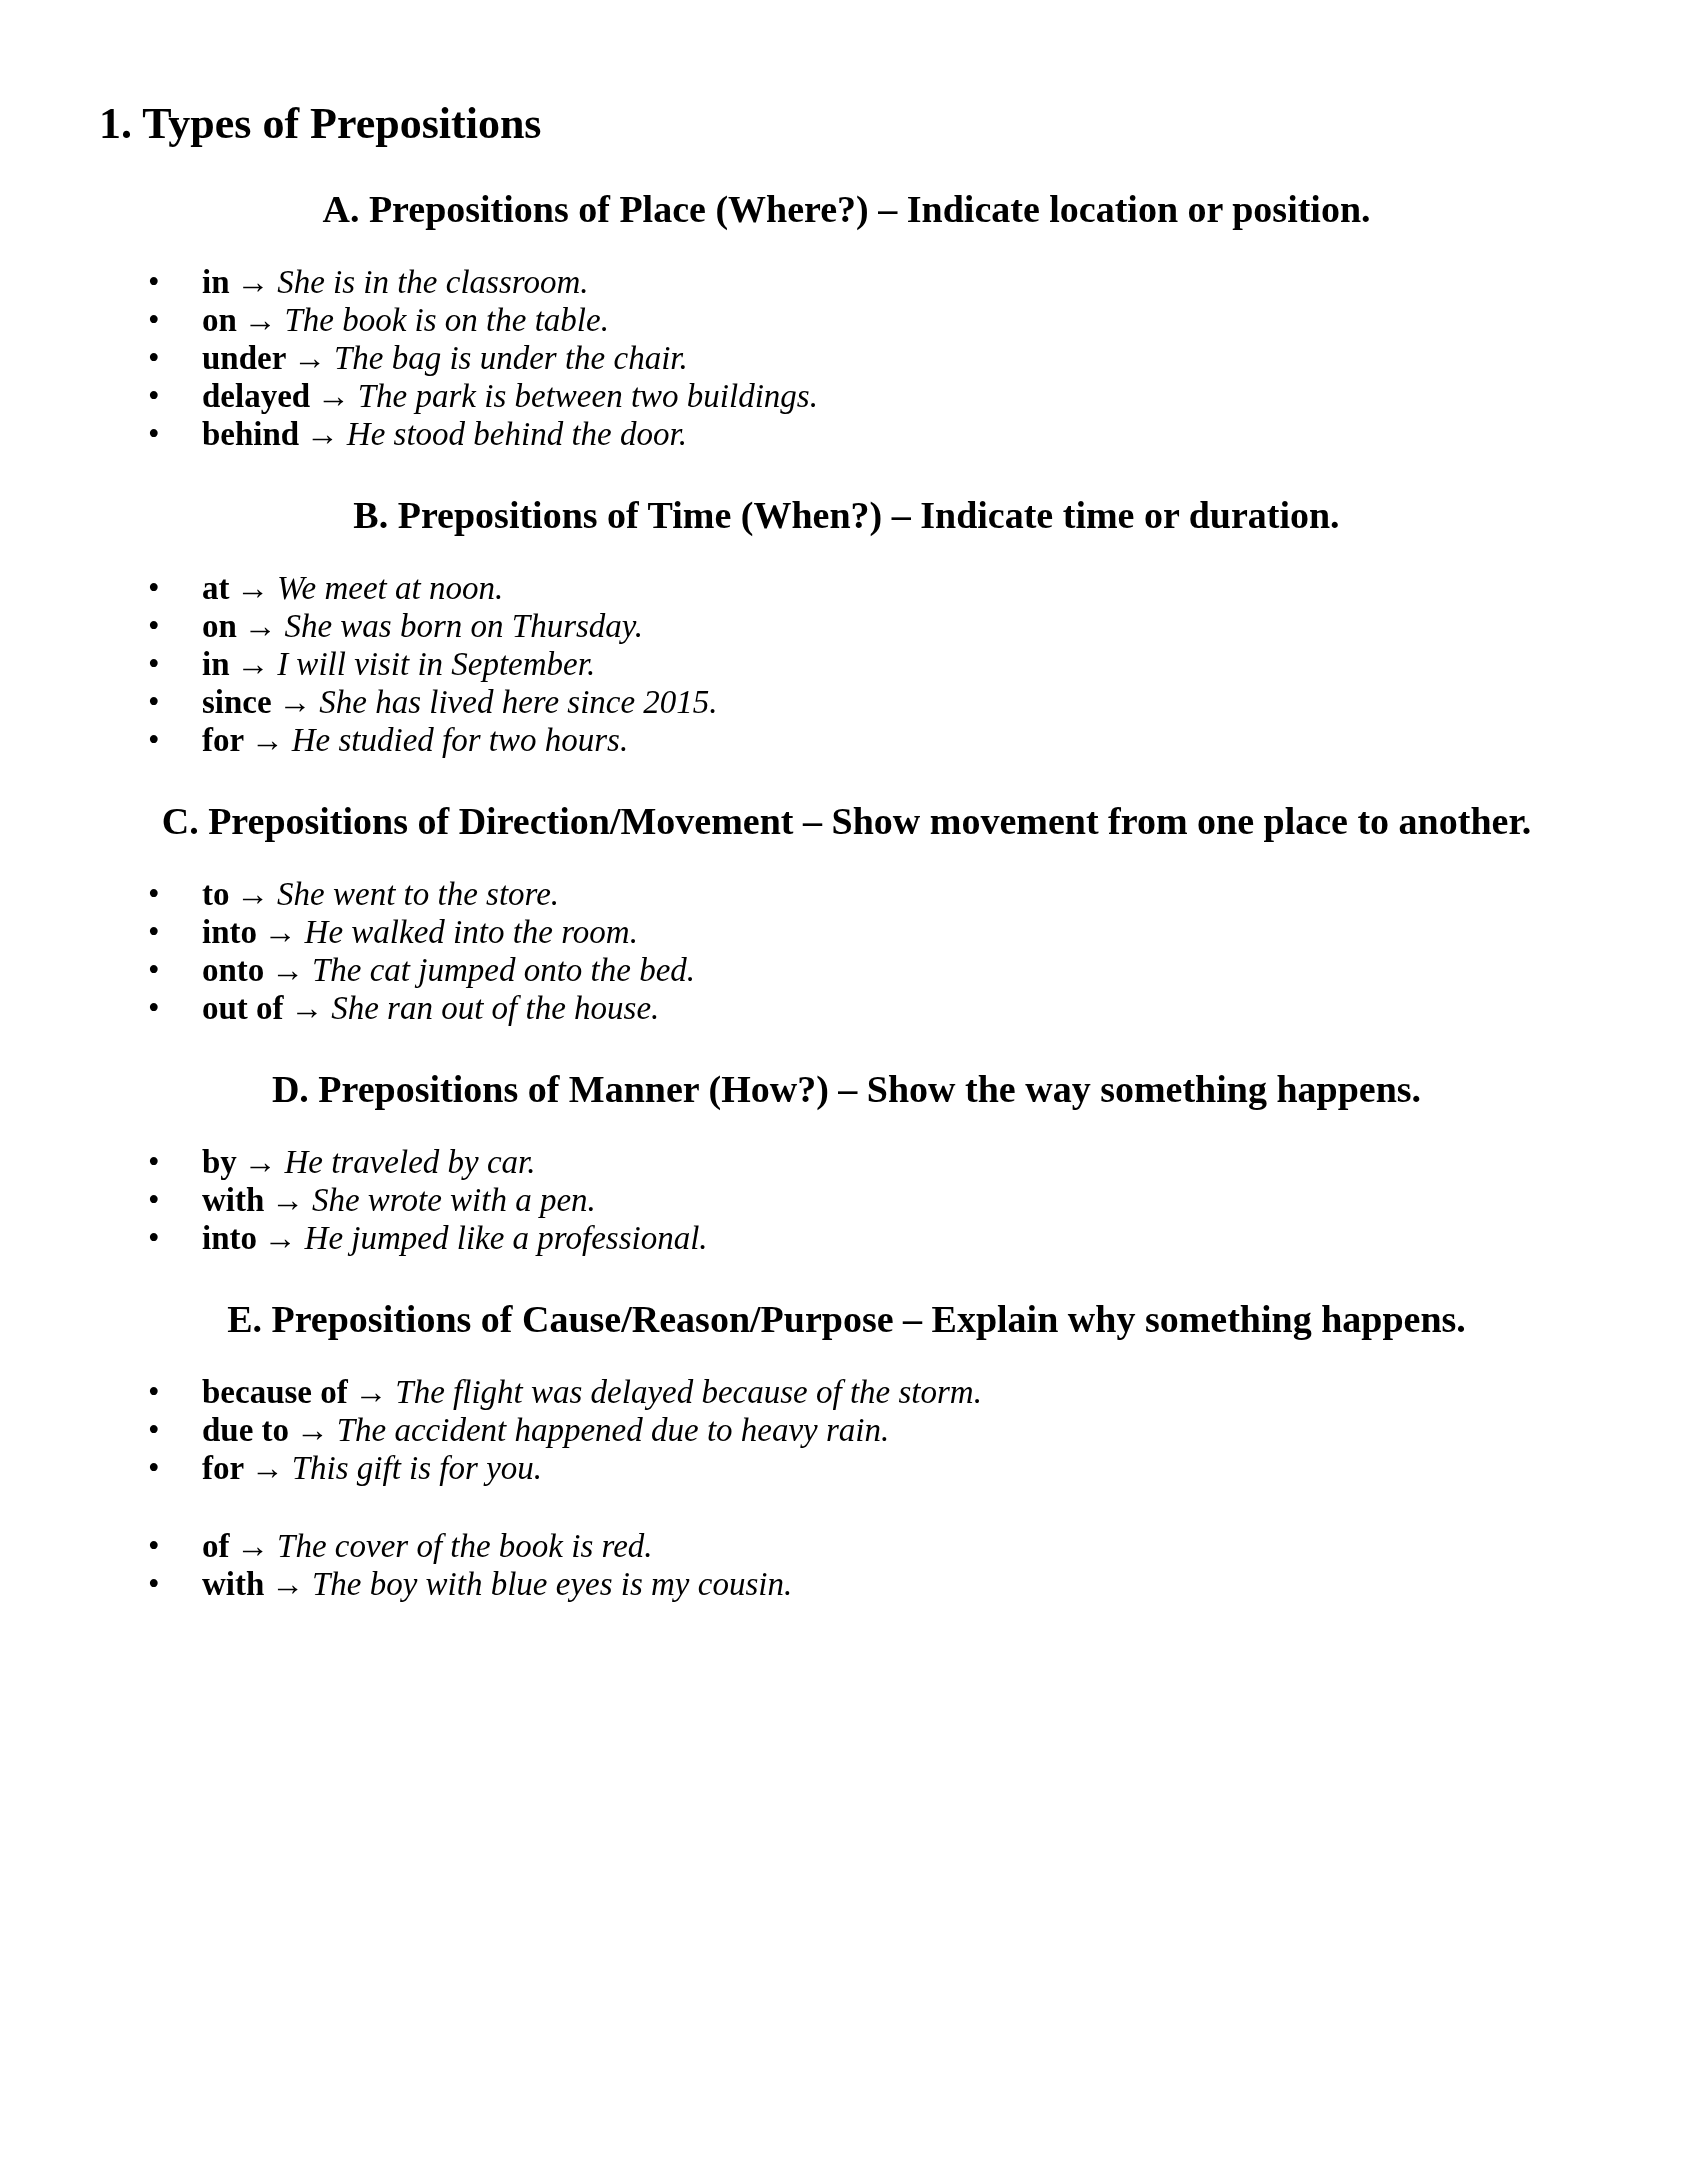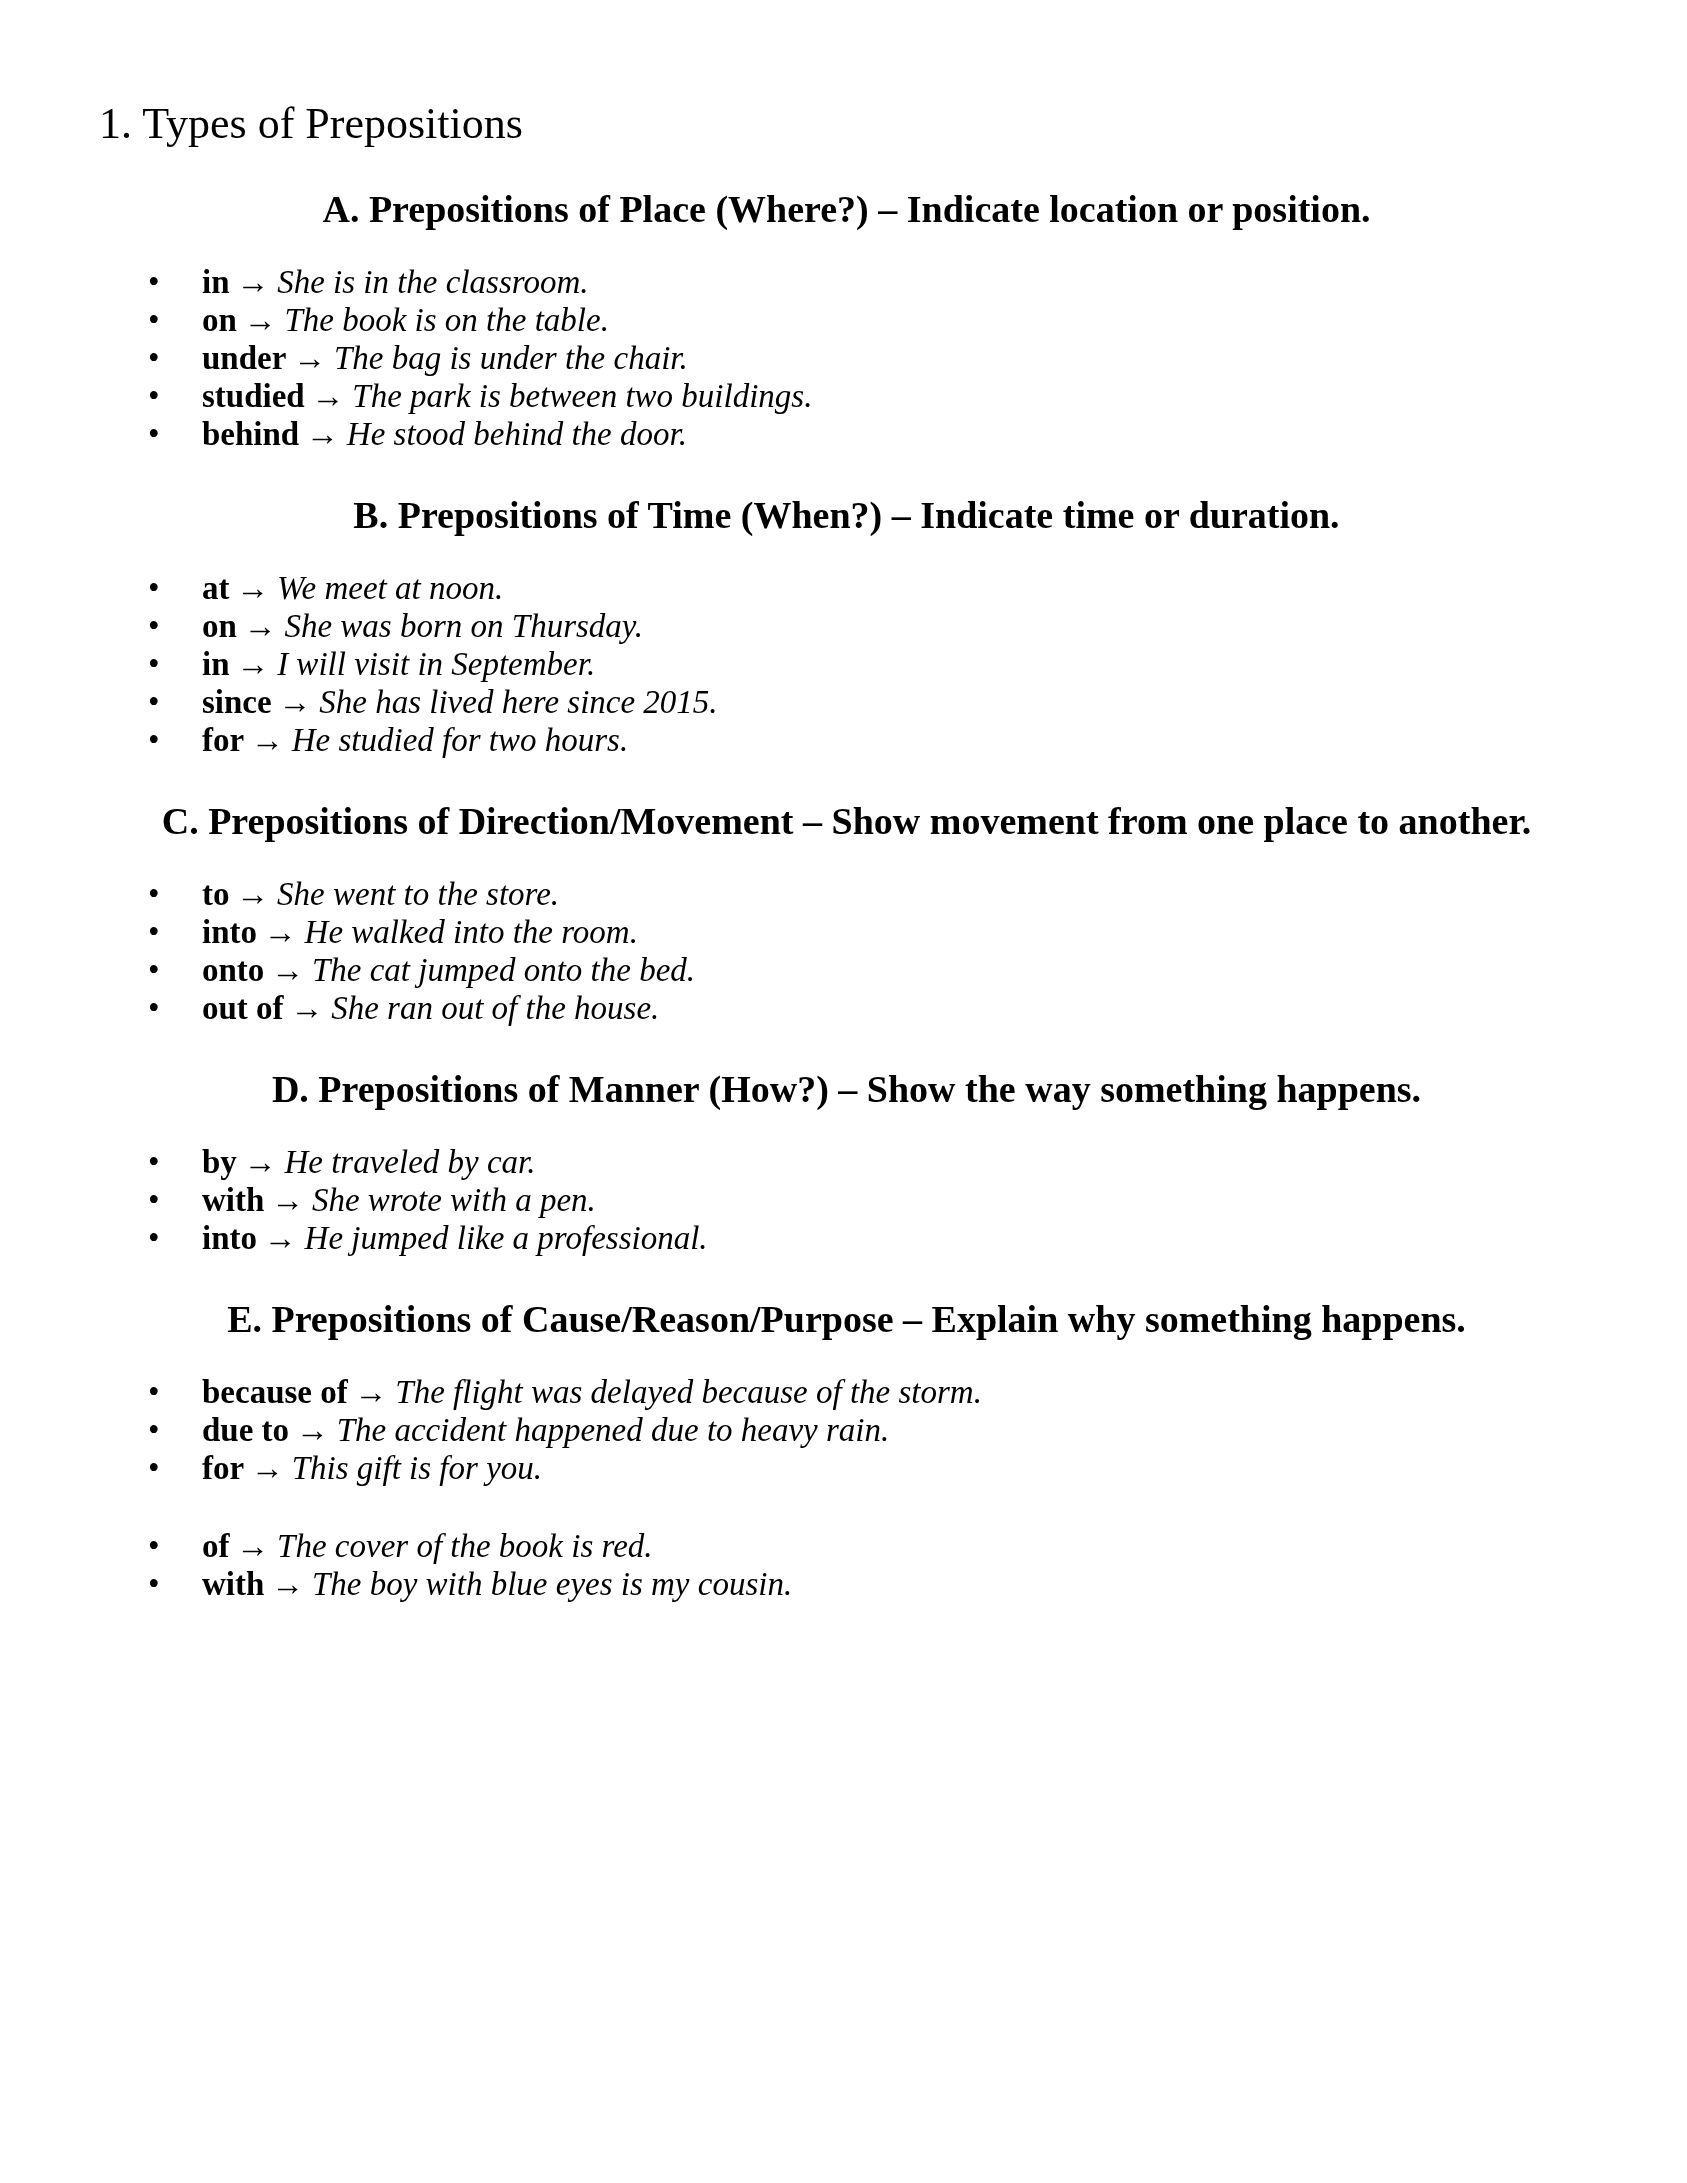--- a/index.html
+++ b/index.html
@@ -13,21 +13,21 @@
   }
   .page {
     width: 1687px;
     height: 2183px;
     background: #ffffff;
     padding: 98px 93px 0 99px;
   }
   .doc-title {
     font-size: 44px;
     line-height: 51px;
-    font-weight: normal;
+    font-weight: bold;
     margin-bottom: 38px;
   }
   .section-heading {
     font-size: 38px;
     line-height: 44px;
     font-weight: bold;
     margin-bottom: 32px;
     text-align: center;
   }
   .preposition-list {
@@ -67,21 +67,21 @@
 
   <li class="list-item">
     <span class="bullet">•</span><span class="term">on</span><span class="arrow">→</span><span class="example">The book is on the table.</span>
   </li>
 
   <li class="list-item">
     <span class="bullet">•</span><span class="term">under</span><span class="arrow">→</span><span class="example">The bag is under the chair.</span>
   </li>
 
   <li class="list-item">
-    <span class="bullet">•</span><span class="term">studied</span><span class="arrow">→</span><span class="example">The park is between two buildings.</span>
+    <span class="bullet">•</span><span class="term">delayed</span><span class="arrow">→</span><span class="example">The park is between two buildings.</span>
   </li>
 
   <li class="list-item">
     <span class="bullet">•</span><span class="term">behind</span><span class="arrow">→</span><span class="example">He stood behind the door.</span>
   </li>
 </ul>
   </section>
 
   <section class="doc-section">
     <h2 class="section-heading">B. Prepositions of Time (When?) – Indicate time or duration.</h2>

